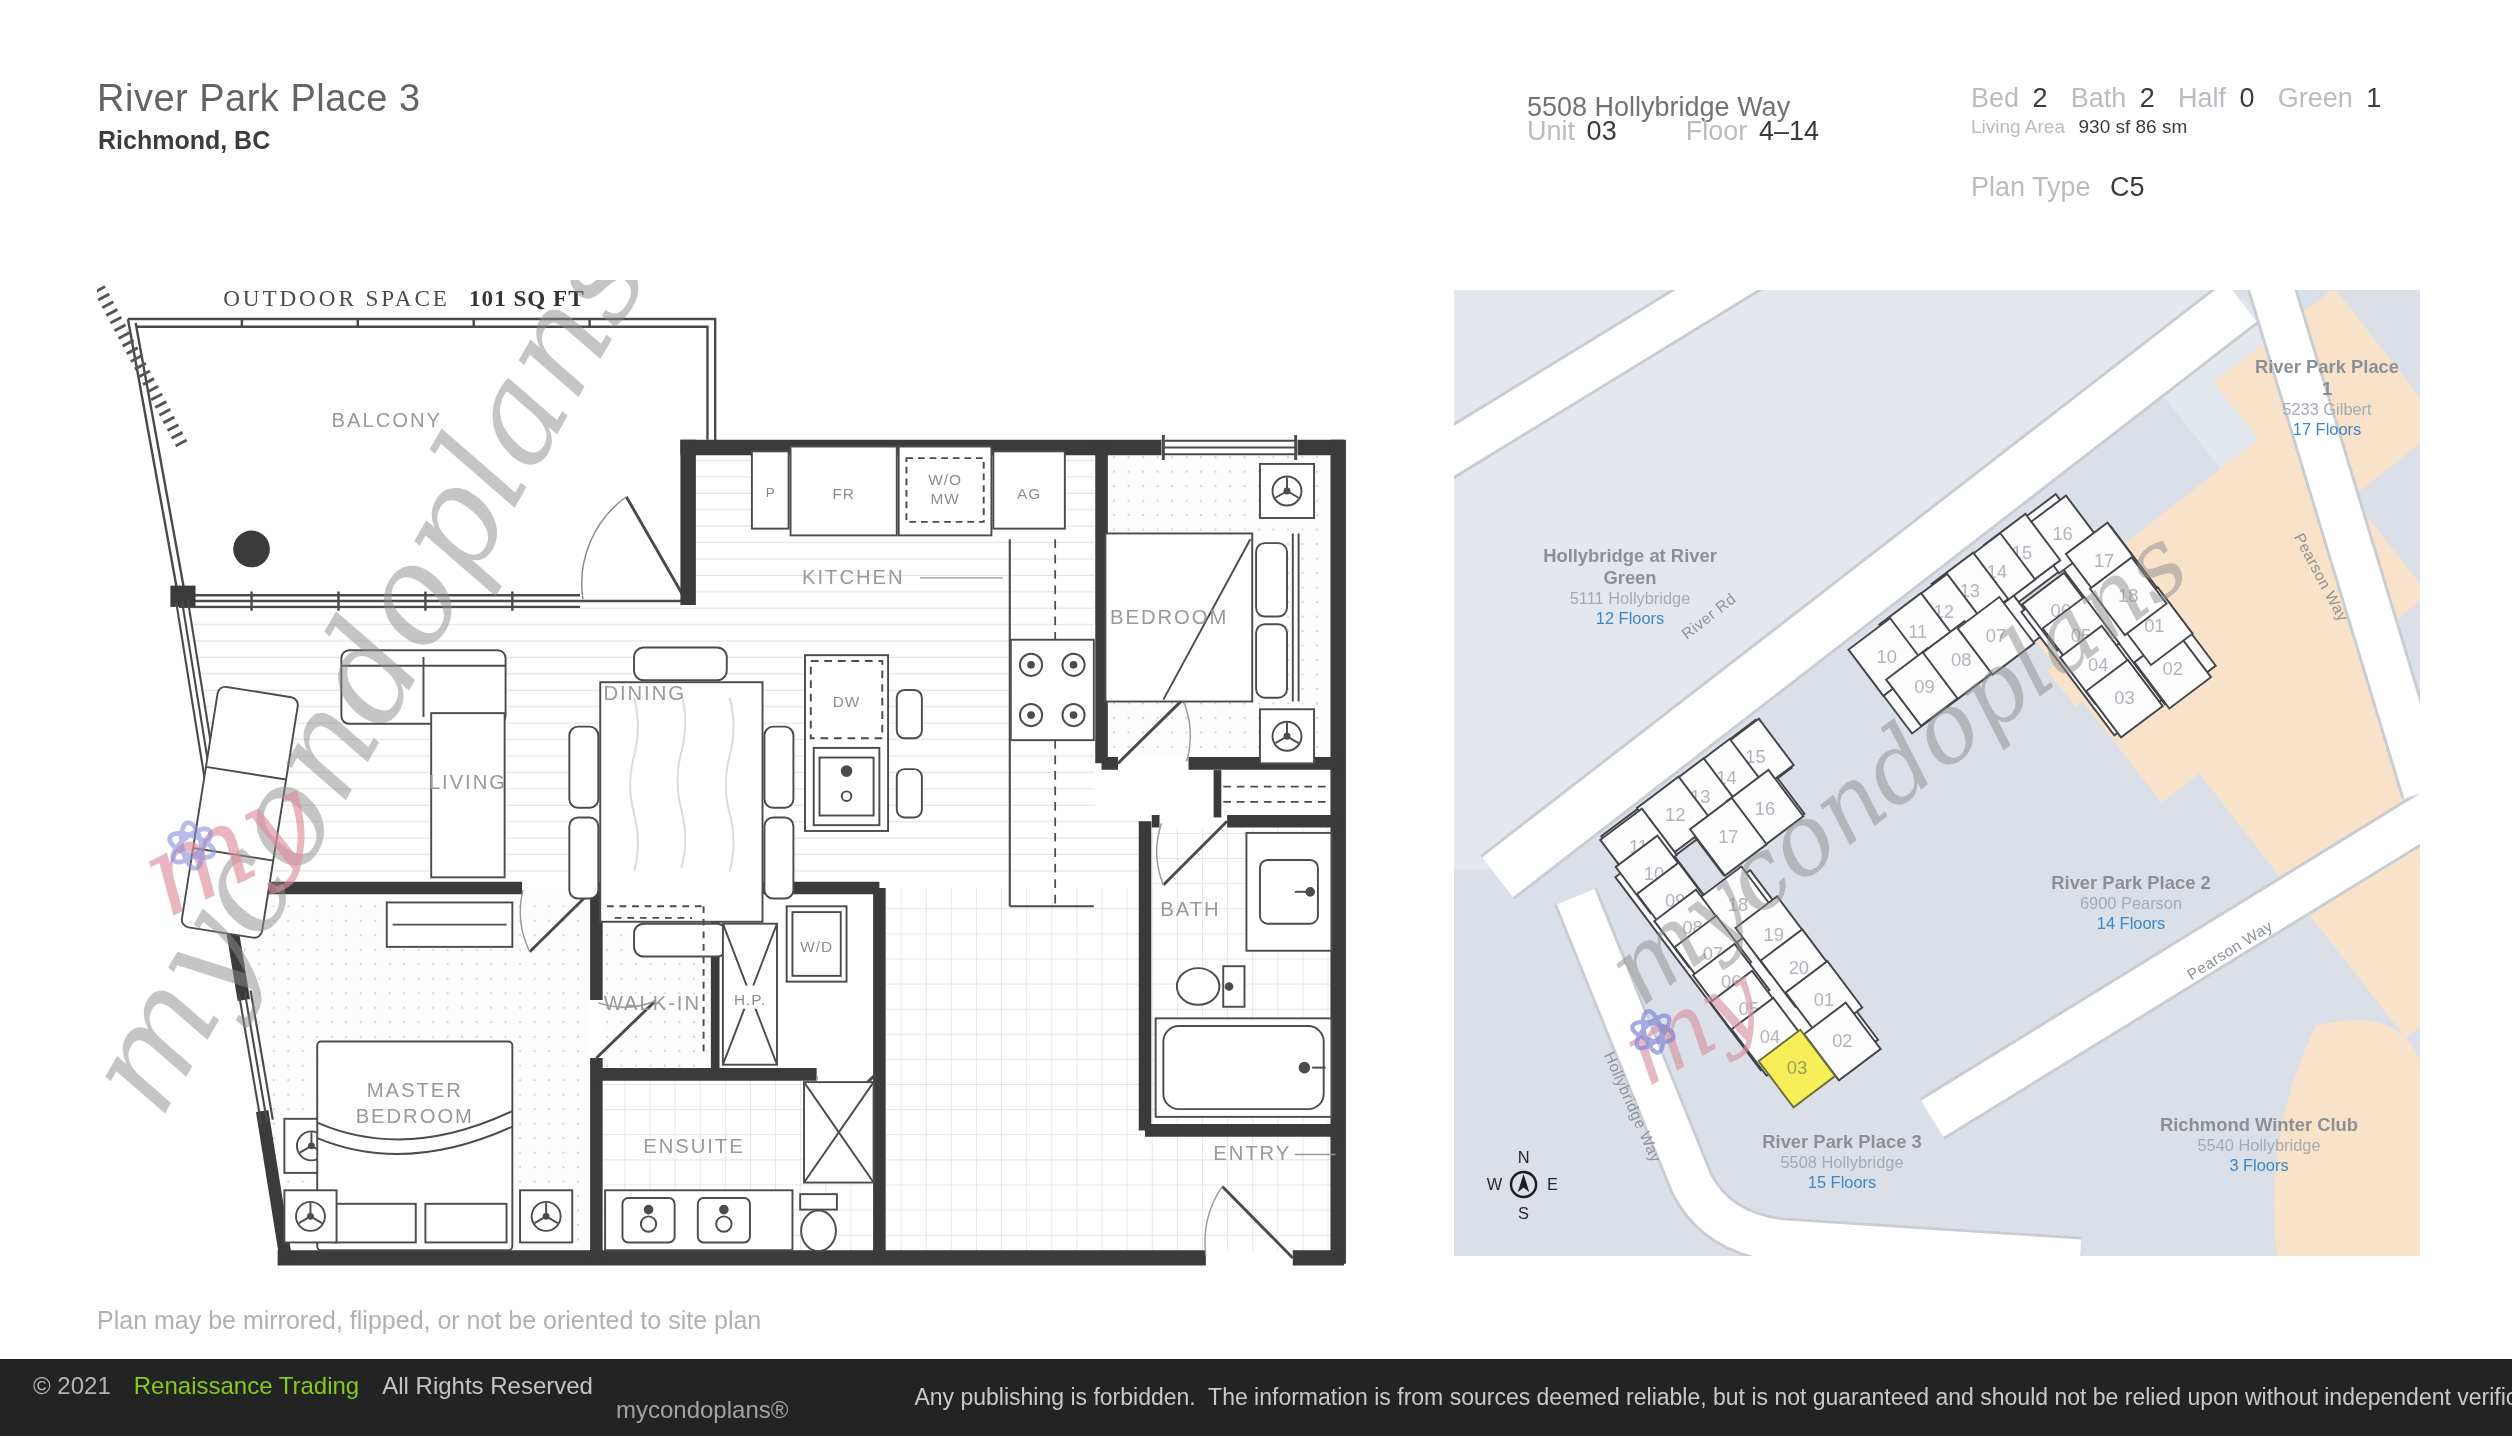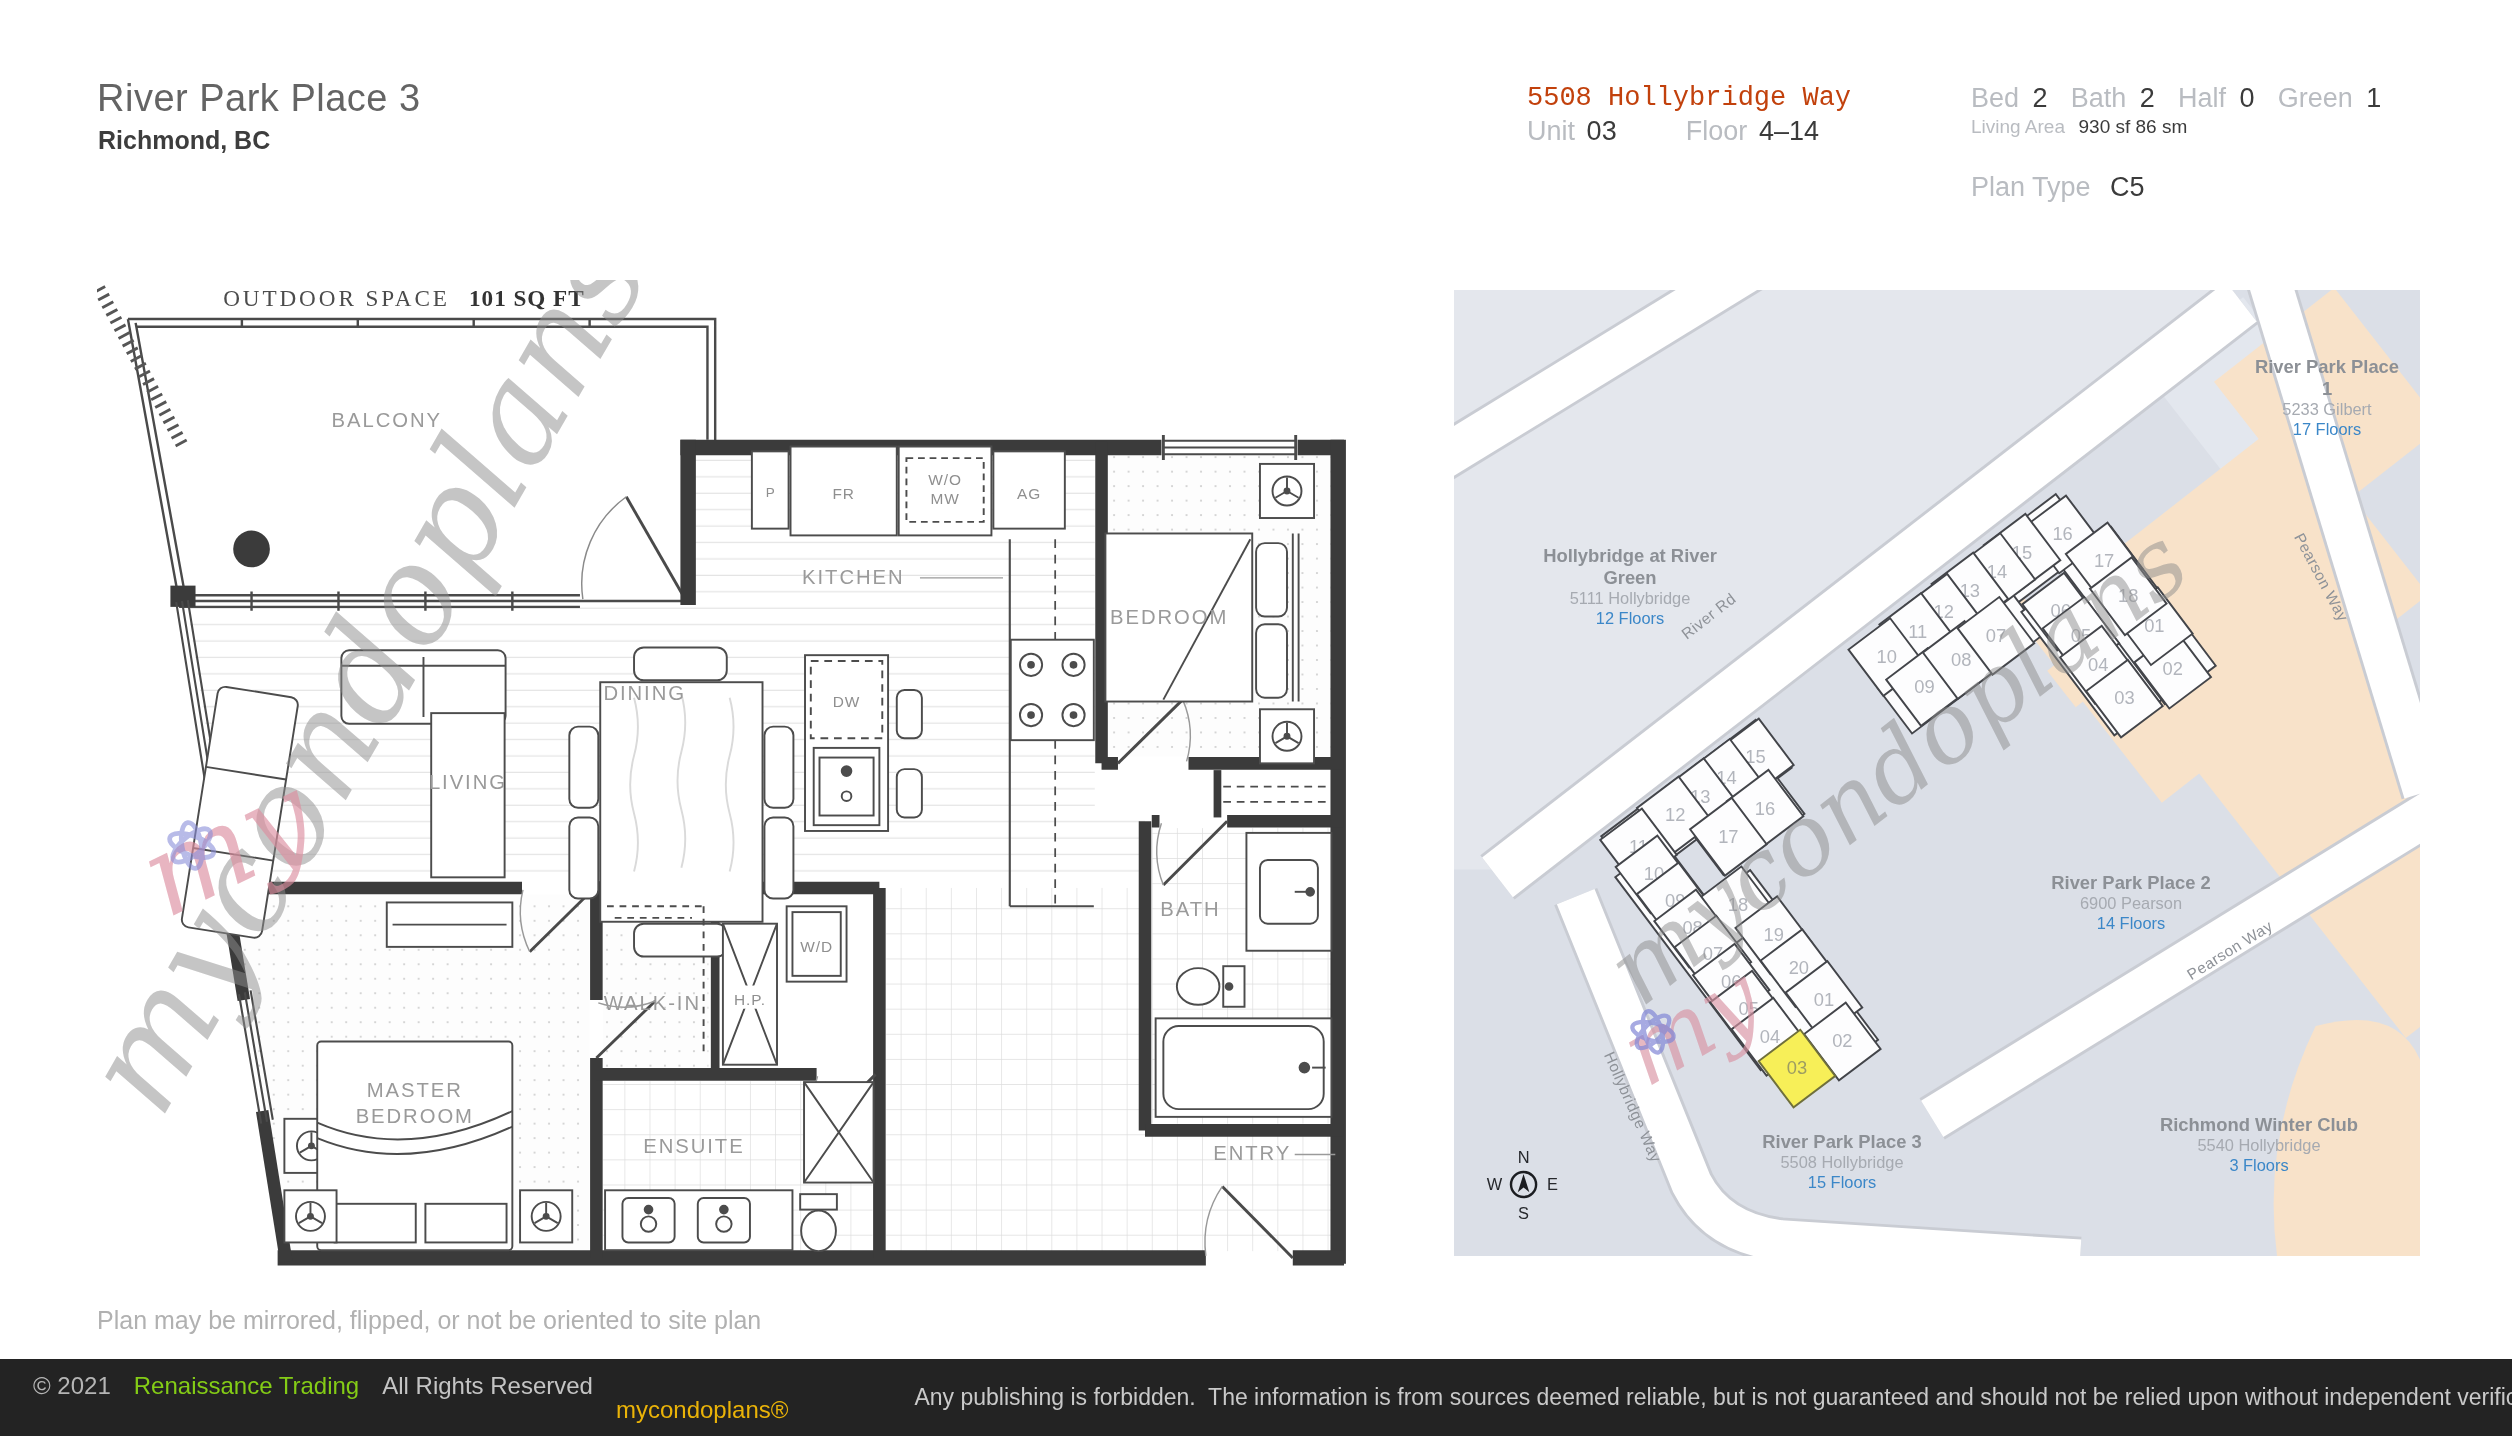--- a/index.html
+++ b/index.html
@@ -1,21 +1,21 @@
 <!DOCTYPE html>
 <html><head>
 <meta charset="utf-8">
 <style>
   html,body{margin:0;padding:0;background:#fff;}
   #page{position:relative;width:2512px;height:1449px;background:#fff;overflow:hidden;
         font-family:"Liberation Sans",sans-serif;padding-left:48px;}
   
   .hdr-title{position:absolute;left:97px;top:77px;font-size:38px;color:#646464;letter-spacing:0.5px;}
   .hdr-city{position:absolute;left:98px;top:126px;font-size:25px;font-weight:bold;color:#3d3d3d;}
-  .hdr-addr{position:absolute;left:1527px;top:83px;font-size:27px;color:#c2410c;font-family:Liberation Mono, monospace;}
+  .hdr-addr{position:absolute;left:1527px;top:92px;font-size:27px;color:#737373;}
   .hdr-unitline{position:absolute;left:1527px;top:116px;font-size:27px;color:#3b3b3b;display:flex;gap:11.6px;}
   .hdr-unitline .lab{color:#b9bcc1;}
   .hdr-unitline .sp{width:46px;}
   .hdr-stats{position:absolute;left:1971px;top:83px;font-size:27px;display:flex;gap:13.5px;align-items:flex-start;}
   .hdr-stats .lab{color:#b9bcc1;}
   .hdr-stats .val{color:#3b3b3b;margin-right:9.7px;}
   .hdr-area{position:absolute;left:1971px;top:116px;font-size:19px;display:flex;gap:13.5px;}
   .hdr-area .lab{color:#b9bcc1;}
   .hdr-area .val{color:#3b3b3b;}
   .hdr-plan{position:absolute;left:1971px;top:172px;font-size:27px;display:flex;gap:19.3px;}
@@ -39,21 +39,21 @@
   .place .ad{font-size:16.4px;color:#a6aab1;}
   .place .fl{font-size:16.4px;color:#3b87c8;}
   .street{font-size:16px;fill:#8e9298;letter-spacing:.5px;text-anchor:middle;}
   .unit-num{font-size:19px;fill:#b2b5bc;text-anchor:middle;}
   .unit-hl{fill:#9d9d62;}
   .compass-l{font-size:17px;fill:#26282c;text-anchor:middle;font-weight:500;}
   
   #footer{position:absolute;left:0;top:1359px;width:2512px;height:77px;background:#232323;
           display:flex;align-items:center;}
   #footer .left{display:flex;gap:23px;margin-left:33px;font-size:24px;white-space:nowrap;}
-  .f-c{color:#b5b5b5;} .f-co{color:#84cc16;} .f-r{color:#c4c4c4;} .f-b{color:#eab308;margin-top:24px;}
+  .f-c{color:#b5b5b5;} .f-co{color:#84cc16;} .f-r{color:#c4c4c4;} .f-b{color:#a3a3a3;margin-top:24px;}
   .f-d{color:#c9c9c9;font-size:23px;margin-left:126px;white-space:pre;}
 </style>
 </head>
 <body>
 
 <div id="page">
 
   <div class="hdr-title">River Park Place 3</div>
   <div class="hdr-city">Richmond, BC</div>
 

